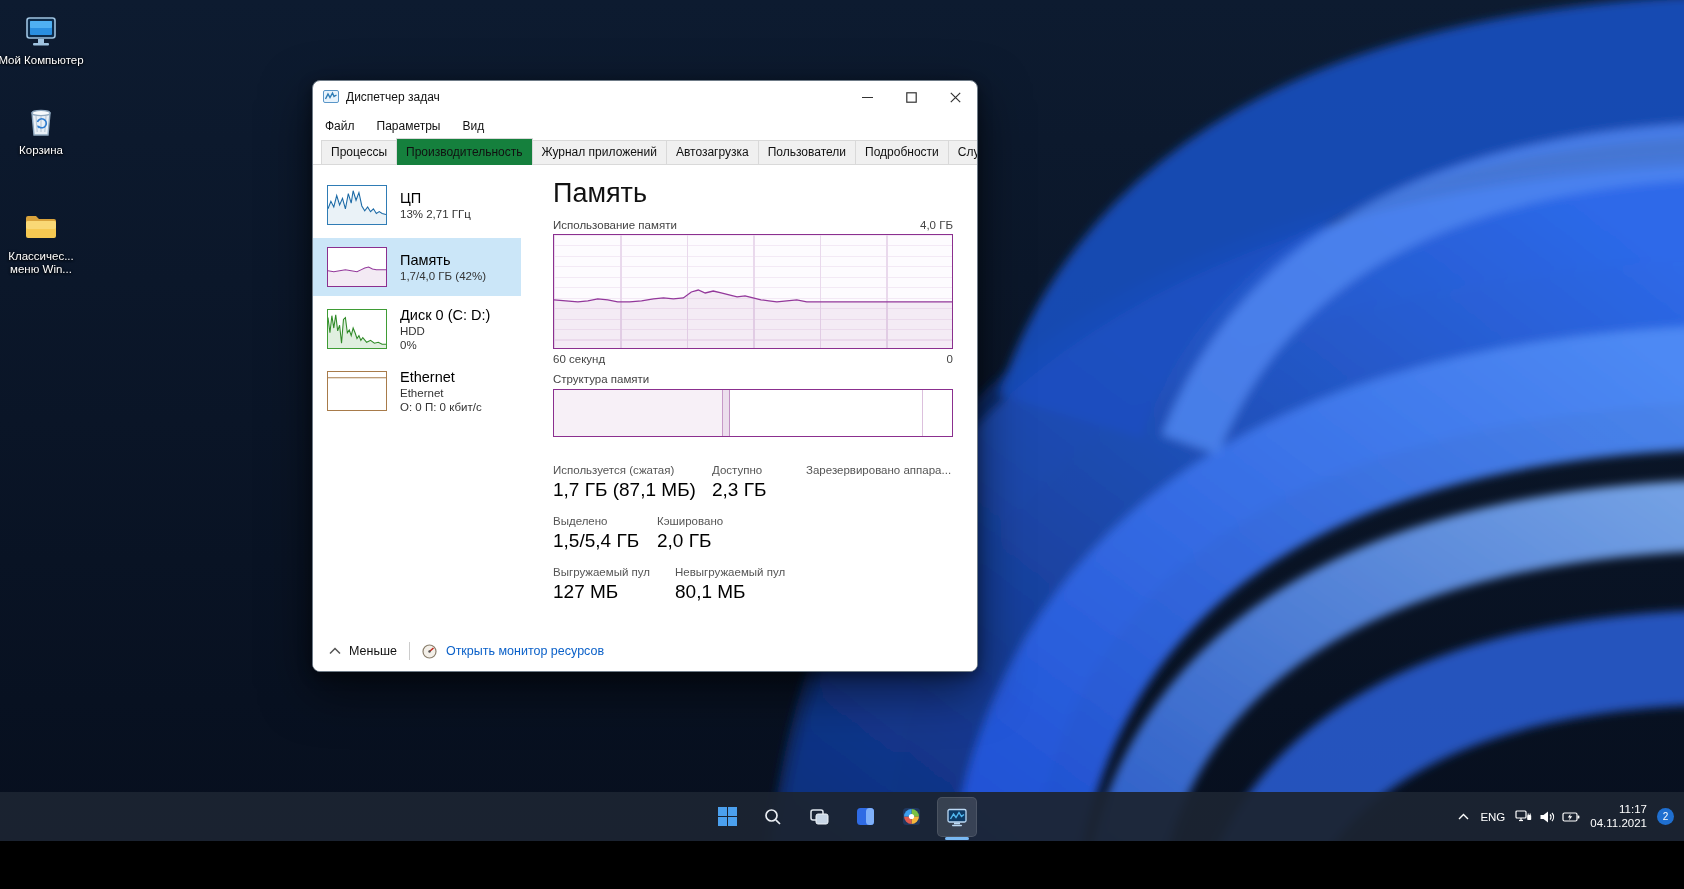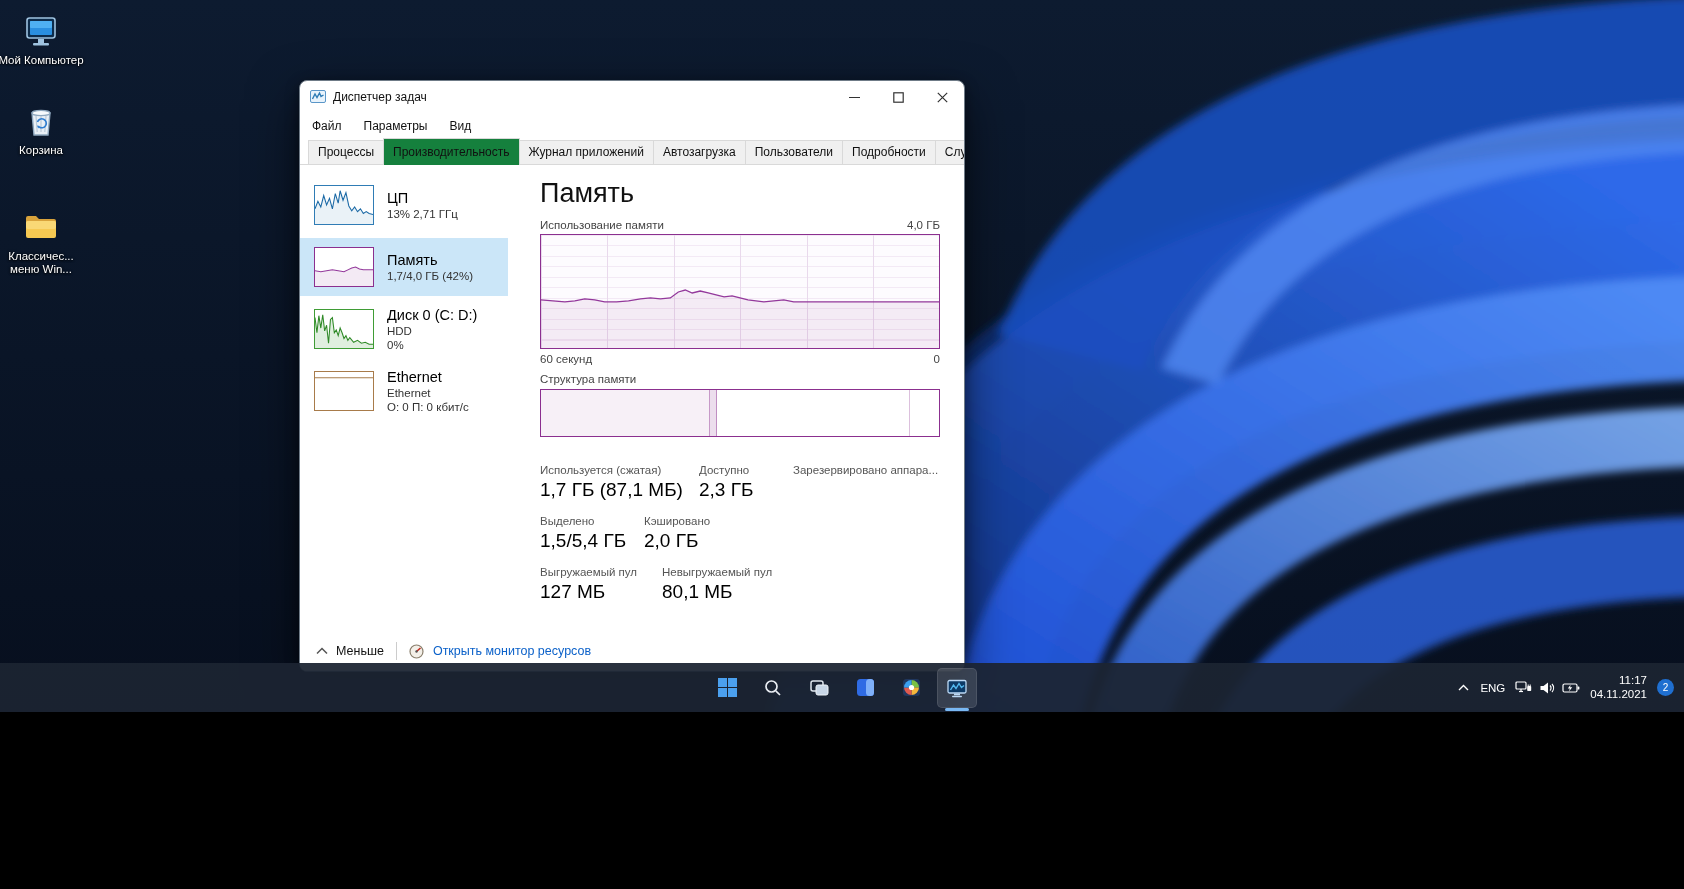--- a/index.html
+++ b/index.html
@@ -1,33 +1,33 @@
 <!DOCTYPE html>
 <html lang="ru"><head>
 <meta charset="utf-8">
 <style>
   html,body{margin:0;padding:0;background:#000;}
   *{box-sizing:border-box;font-family:"Liberation Sans","DejaVu Sans",sans-serif;}
-  #screen{position:relative;width:1684px;height:712px;overflow:hidden;background:#081120;}
+  #screen{position:relative;width:1684px;height:841px;overflow:hidden;background:#081120;}
 
   
   .wallpaper{position:absolute;inset:0;}
   .wallpaper svg{display:block;width:100%;height:100%;}
 
   
   .dicon{position:absolute;width:88px;display:flex;flex-direction:column;align-items:center;cursor:default;}
   .dicon .dico-img{width:38px;height:38px;display:flex;align-items:center;justify-content:center;}
   .dicon .dico-label{margin-top:4px;font-size:11.5px;line-height:13px;color:#fff;text-align:center;
     text-shadow:0 1px 2px rgba(0,0,0,.95),0 0 3px rgba(0,0,0,.8);}
   #dicon-computer{left:-3px;top:12px;}
   #dicon-recycle{left:-3px;top:102px;}
   #dicon-folder{left:-3px;top:208px;}
 
   
-  .tmwin{position:absolute;left:299px;top:80px;width:666px;height:592px;background:#fff;
+  .tmwin{position:absolute;left:312px;top:80px;width:666px;height:592px;background:#fff;
     border:1px solid #6f7b87;border-radius:8px;overflow:hidden;
     box-shadow:0 18px 50px rgba(0,0,0,.55),0 4px 14px rgba(0,0,0,.4);}
   .titlebar{height:32px;display:flex;align-items:center;padding-left:10px;position:relative;}
   .titlebar .appico{width:16px;height:16px;margin-right:7px;}
   .titlebar .ttext{font-size:12px;color:#111;}
   .wincontrols{position:absolute;right:0;top:0;height:32px;display:flex;}
   .wbtn{width:44px;height:32px;display:flex;align-items:center;justify-content:center;color:#333;}
   .menubar{height:26px;display:flex;align-items:center;padding-left:12px;gap:22px;}
   .menubar span{font-size:12px;color:#111;}
   .tabsrow{height:26px;display:flex;align-items:flex-end;padding-left:8px;border-bottom:1px solid #d9d9d9;}

